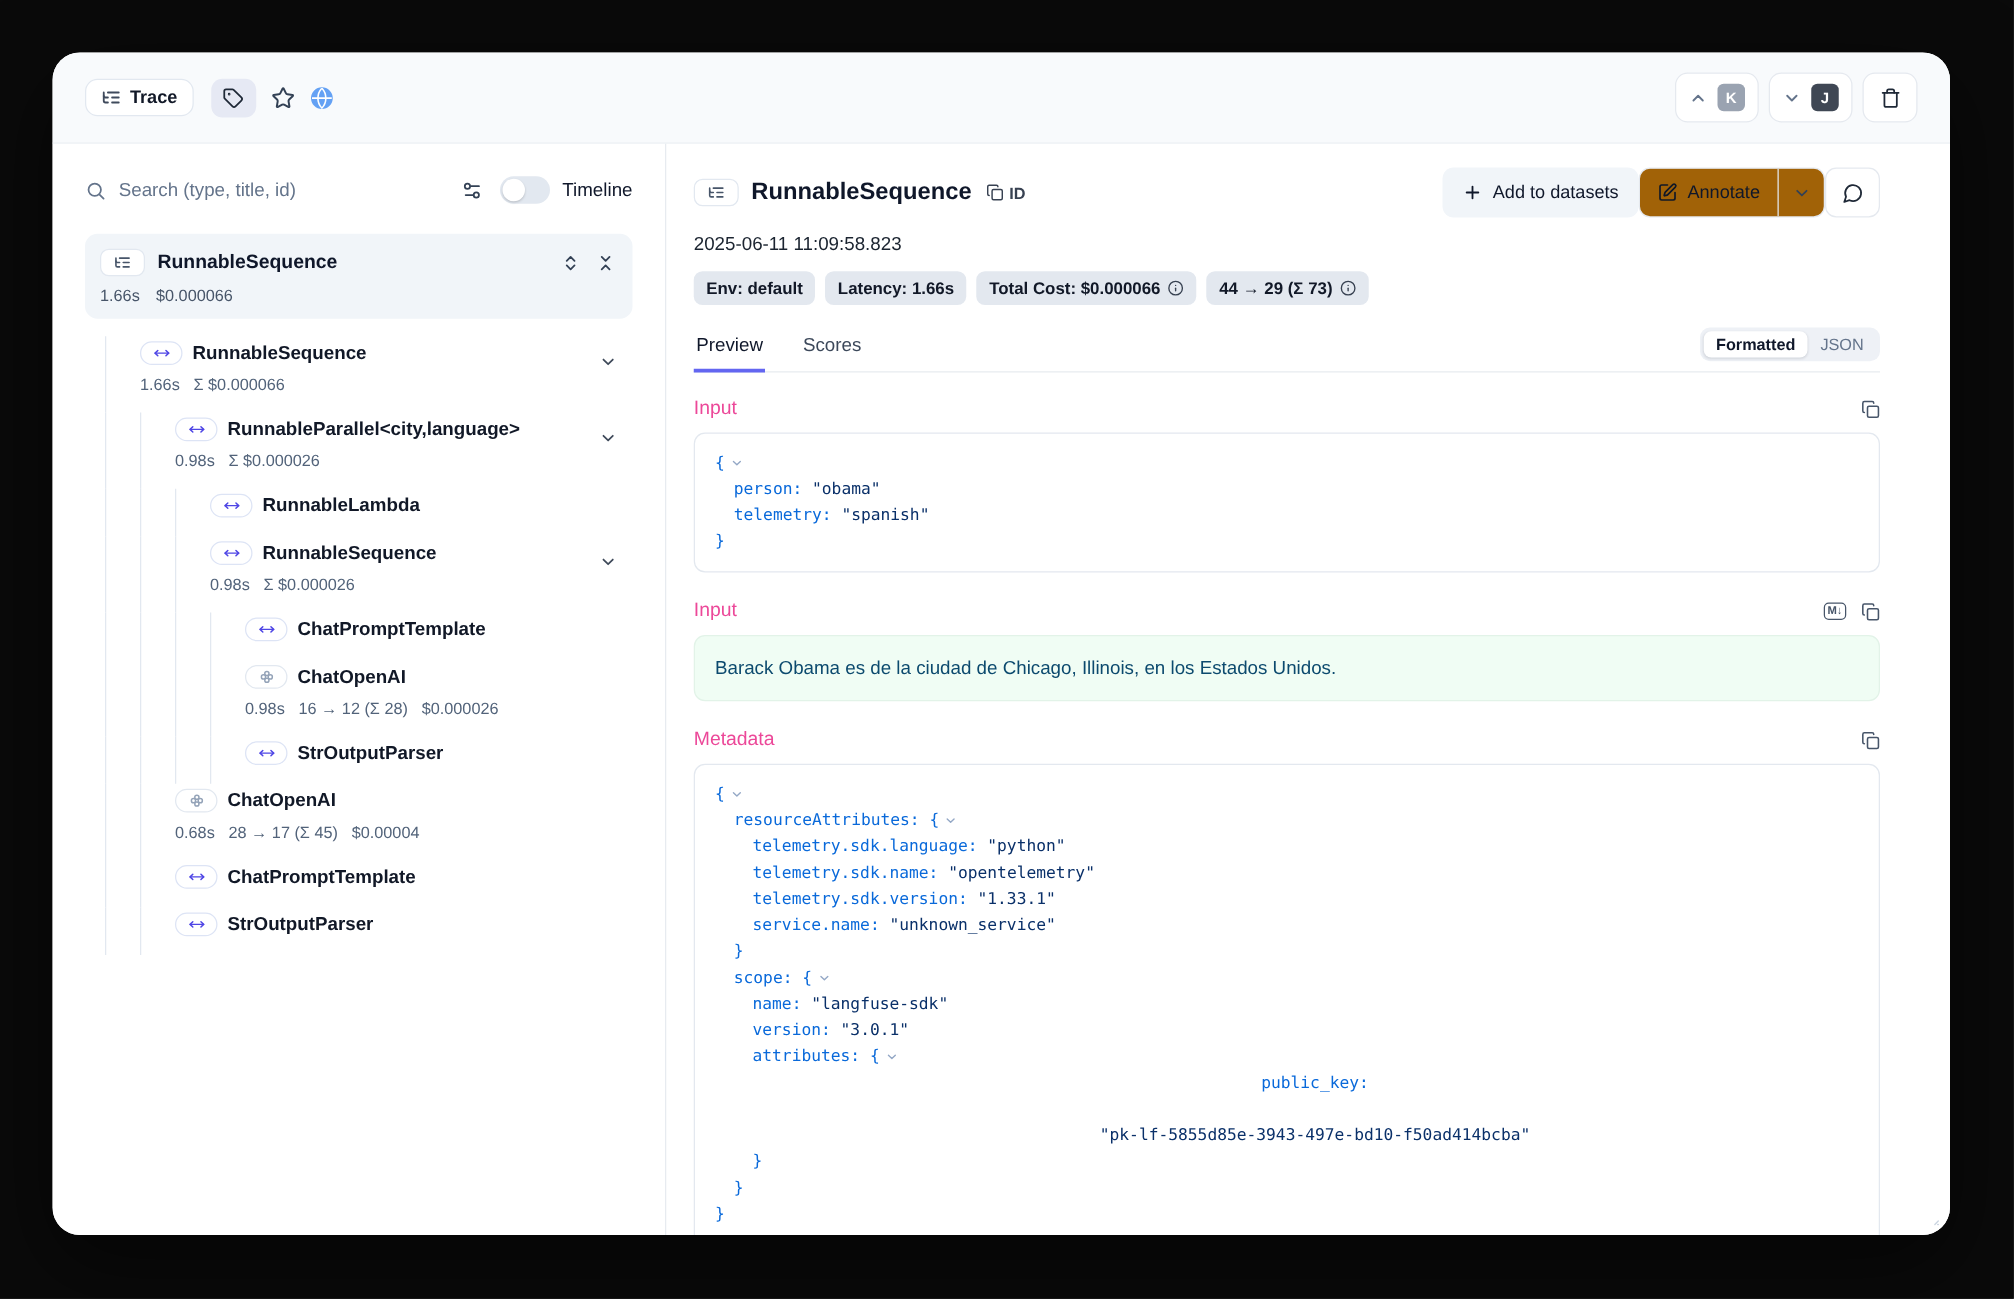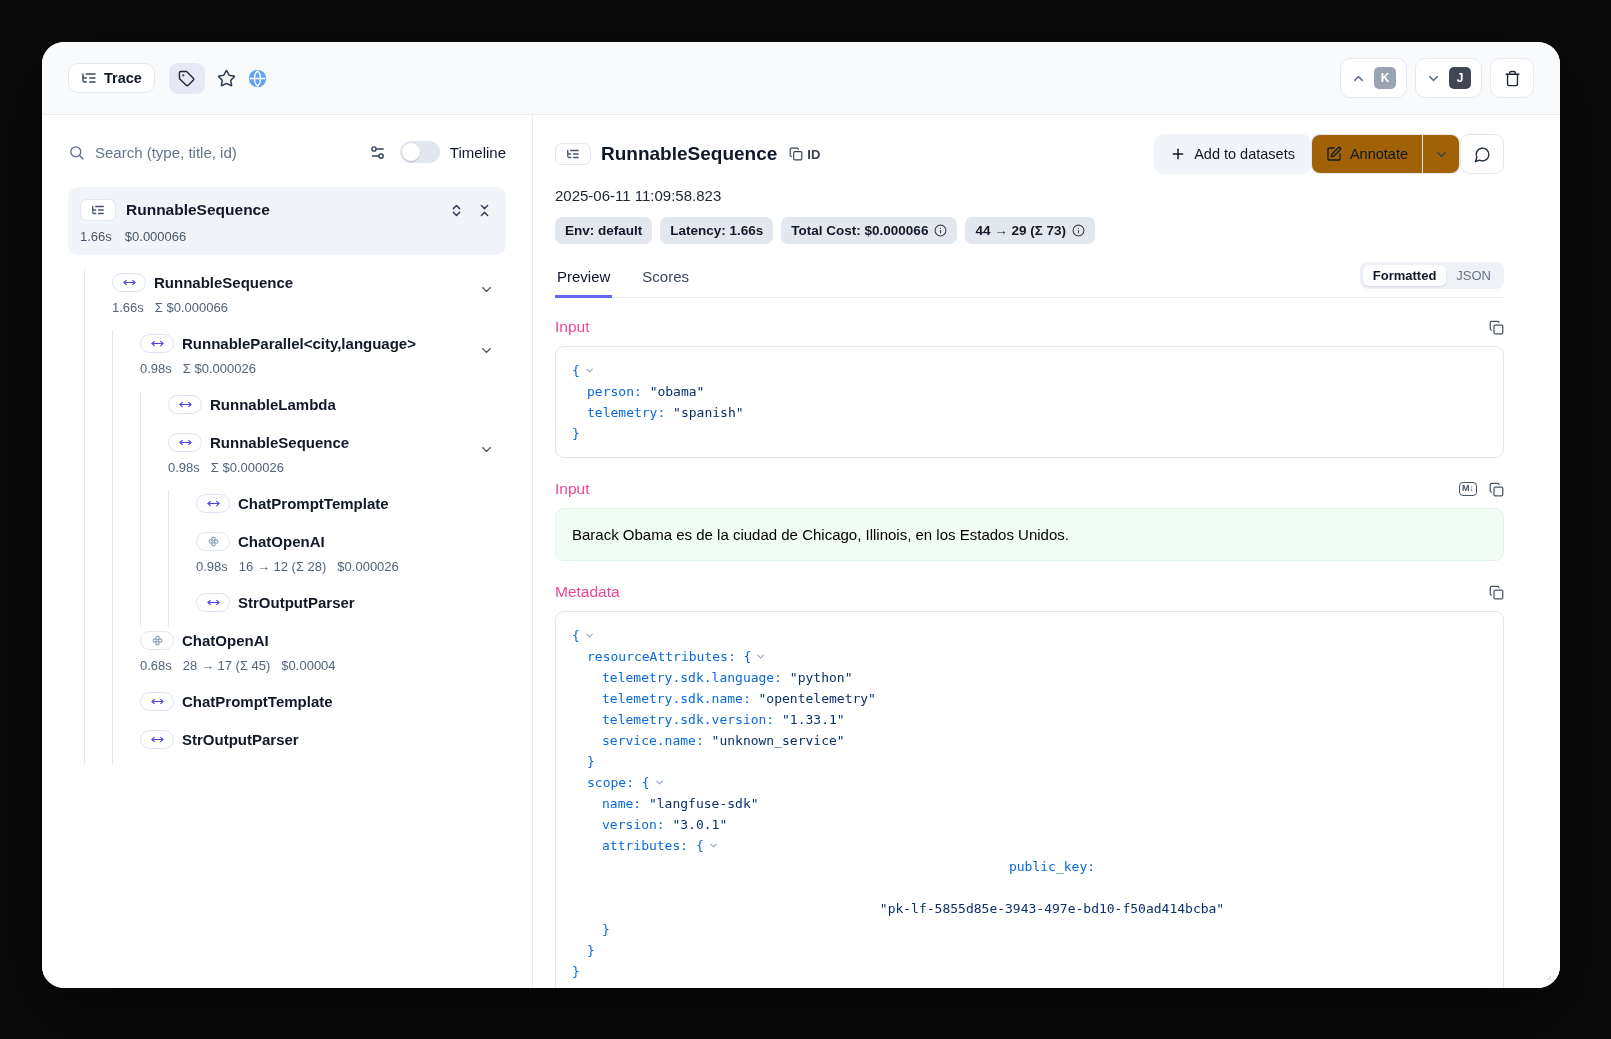--- a/index.html
+++ b/index.html
@@ -132,21 +132,21 @@
     font-size:13px; line-height:21px; }
   .code-line { white-space:pre; display:flex; align-items:center; }
   .tok-k { color:#0969da; }
   .tok-b { color:#0969da; }
   .tok-s { color:#0a3069; }
   .tok-t { color:#334155; }
   .json-chev { margin-left:4px; }
   .json-chev svg { width:11px; height:11px; color:#94a8c6; }
 
   .output-box { background:#f0fdf4; border:1px solid #e2f3e8; border-radius:9px;
-    padding:17px 16px; margin-bottom:22px; font-size:15px; color:#000000; }
+    padding:17px 16px; margin-bottom:22px; font-size:15px; color:#0c4a6e; }
 
   .resize-handle { position:absolute; right:8px; bottom:7px; }
   .resize-handle svg { width:11px; height:11px; color:#cbd5e1; }
 </style>
 </head>
 <body>
 
 <div class="window">
 
   <header class="app-header">

